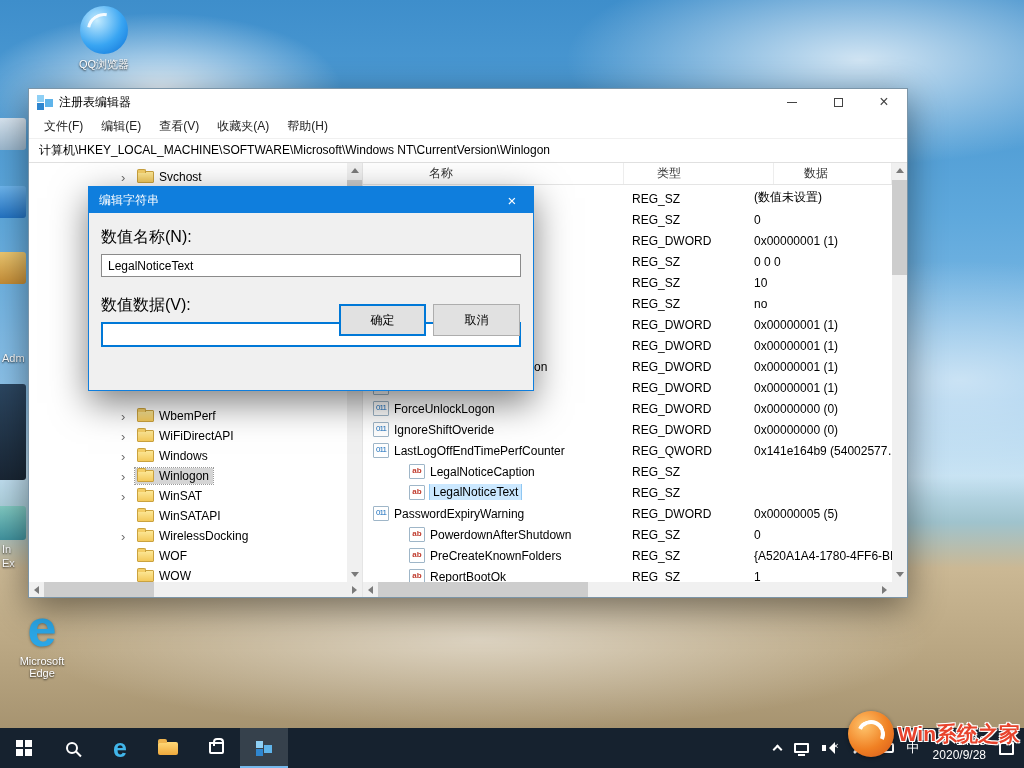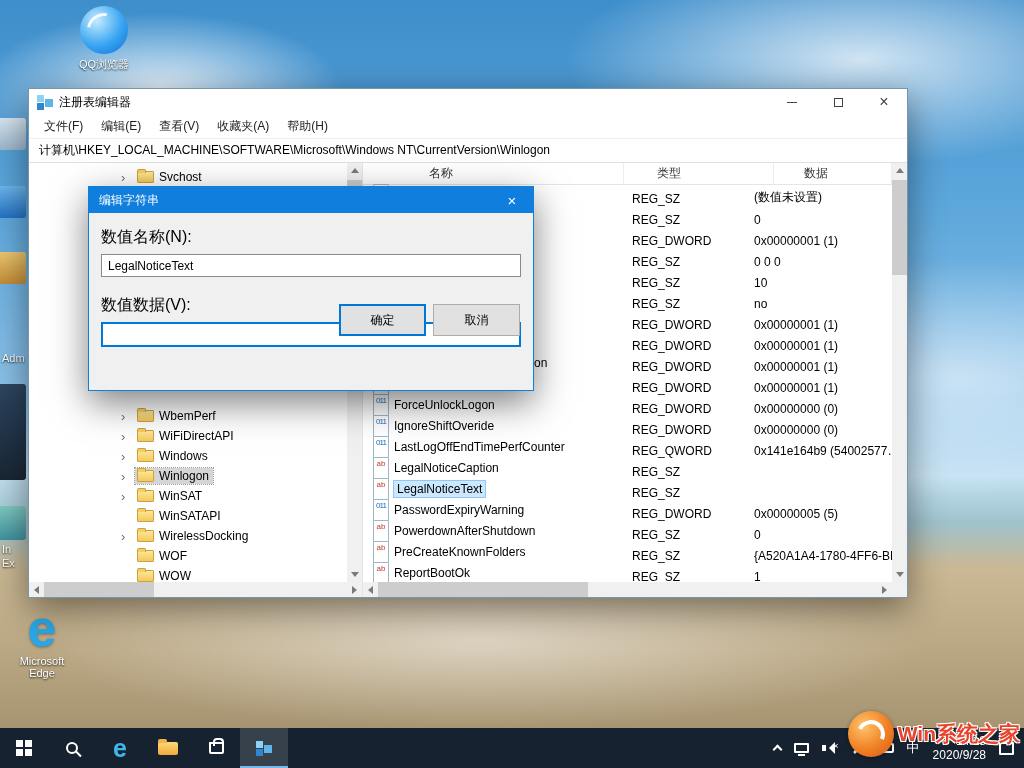--- a/index.html
+++ b/index.html
@@ -72,23 +72,23 @@
   .lheader { height:22px; display:flex; border-bottom:1px solid #e5e5e5; color:#333;gap:25px; }
   .hcell { display:flex; align-items:center; border-right:1px solid #ededed; font-size:12px; }
   .hc0 { width:261px; padding-left:66px; }
   .hc1 { width:125px; padding-left:8px; }
   .hc2 { flex:1; padding-left:5px; }
   .lrow { height:21px; display:flex; align-items:flex-end; white-space:nowrap; }
   .cell { overflow:hidden; }
   .cname { width:261px; display:flex; align-items:center; padding-left:10px; }
   .ctype { width:125px; padding-left:8px; }
   .cdata { flex:1; padding-left:5px; }
-  .ricon { width:16px; height:22px; margin-right:5px; border:1px solid #9fb6c8; background:#fff;
+  .ricon { width:16px; height:15px; margin-right:5px; border:1px solid #9fb6c8; background:#fff;
     font-size:8px; line-height:11px; text-align:center; flex:none; border-radius:1px; }
-  .abi { color:#c03c2e; font-weight:normal; }
+  .abi { color:#c03c2e; font-weight:bold;margin-left:36px; }
   .dwi { color:#1b6fbd; letter-spacing:-1px; }
   .ntext.nsel { background:#cbe8ff; outline:1px solid #8fc7f2; padding:1px 3px; }
 
   
   .vscroll { position:absolute; top:0; right:0; width:15px; bottom:15px; background:#f0f0f0; }
   .hscroll { position:absolute; bottom:0; left:0; height:15px; background:#f0f0f0; display:flex; align-items:center; }
   .tree-h { right:0; }
   .list-h { right:15px; }
   .sb-btn { width:15px; height:15px; display:flex; align-items:center; justify-content:center; flex:none; }
   .tri-up { width:0; height:0; border-left:4px solid transparent; border-right:4px solid transparent; border-bottom:5px solid #7a7a7a; }

